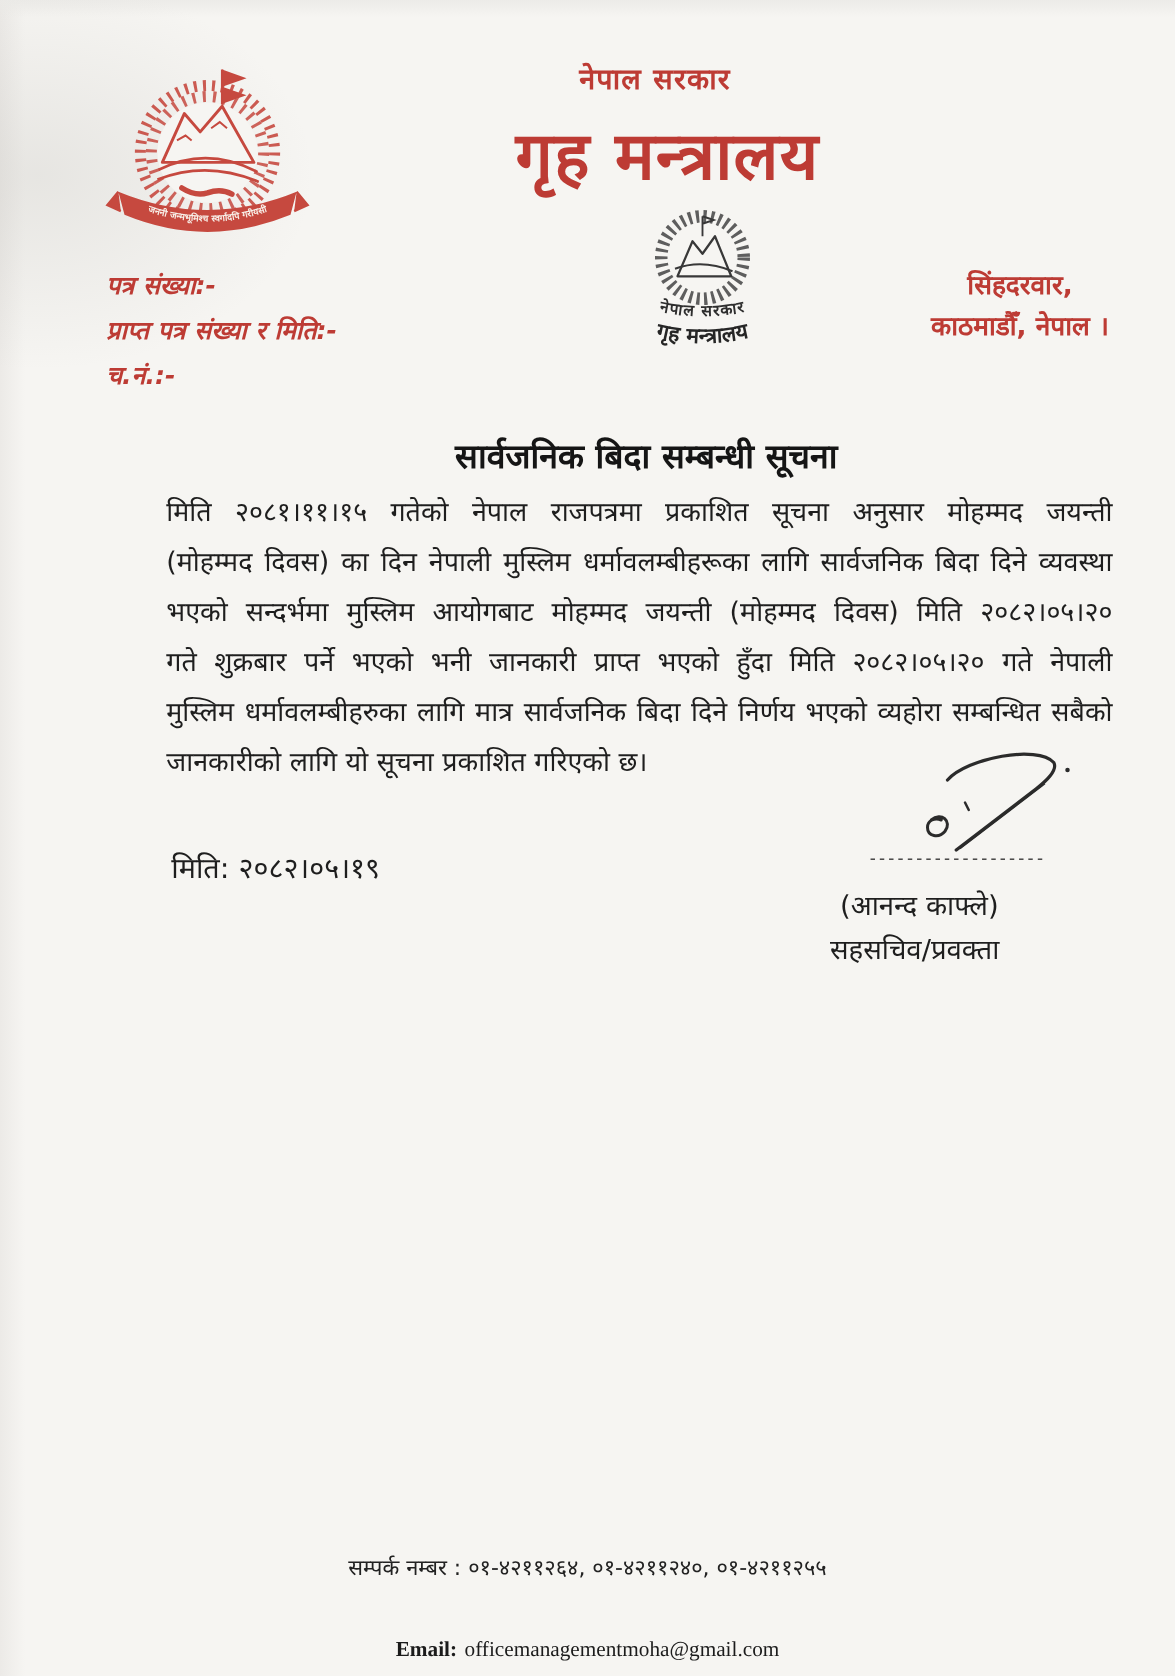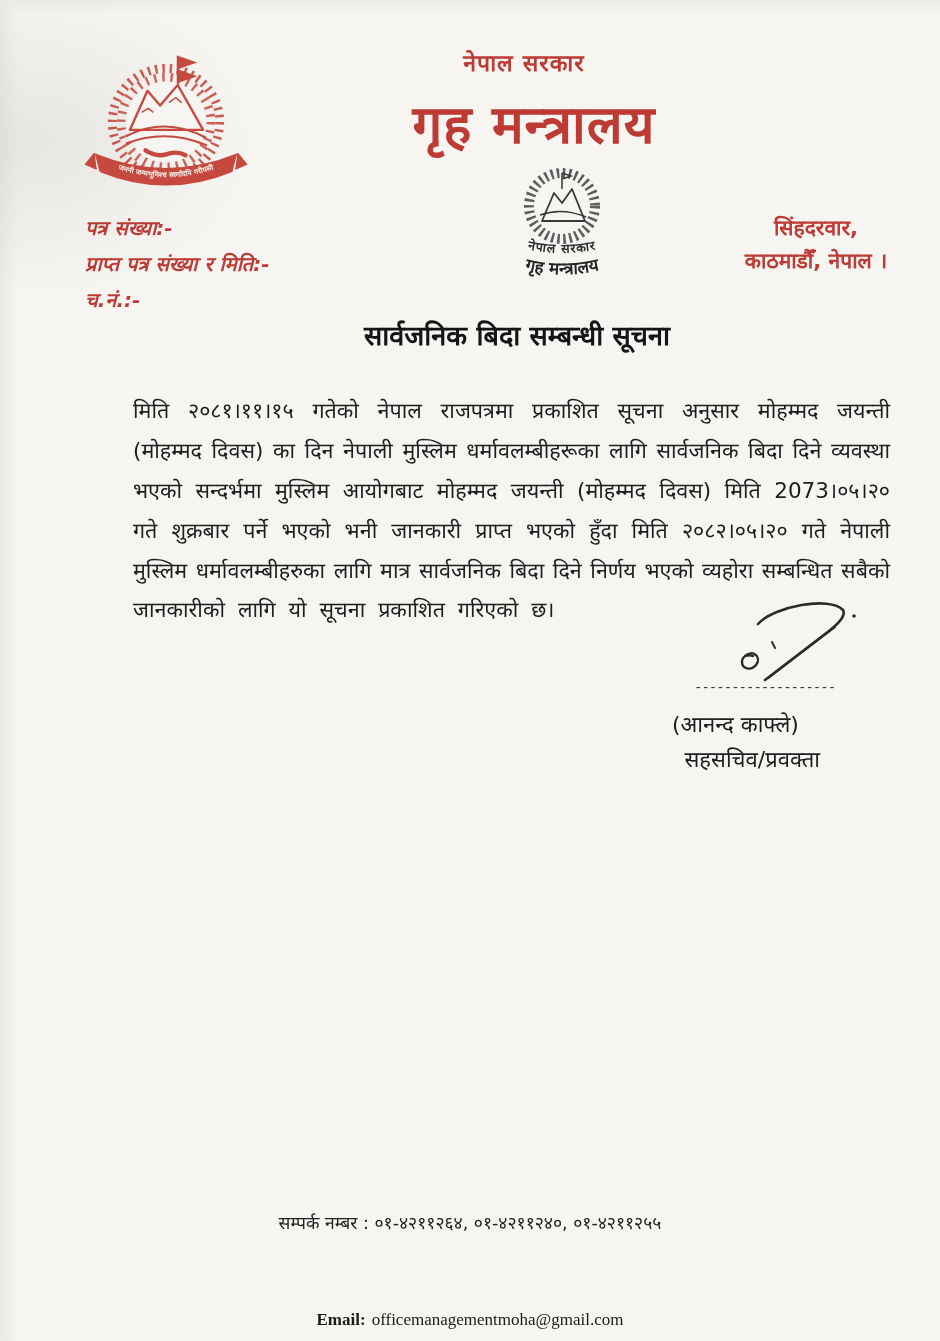--- a/index.html
+++ b/index.html
@@ -40,42 +40,42 @@
   .ref-fields{
     position:absolute;left:85px;top:210px;
     font-size:20px;font-weight:600;color:var(--red);line-height:36px;white-space:nowrap;font-style:italic;
   }
   .address-block{
     position:absolute;right:16px;top:212px;width:216px;text-align:center;
     font-size:21px;font-weight:700;color:var(--red);line-height:33px;white-space:nowrap;
   }
   
   .notice-title{
-    position:absolute;top:316px;left:calc(50% + 47px);transform:translateX(-50%);
+    position:absolute;top:345px;left:calc(50% + 47px);transform:translateX(-50%);
     font-size:27px;font-weight:bold;color:#151515;white-space:nowrap;
   }
   .notice-body{
     position:absolute;left:133px;top:391px;width:757px;
     font-size:21.5px;line-height:40px;color:var(--ink);
   }
   .body-line{text-align:justify;text-align-last:justify;}
-  .body-line.last{text-align-last:left;font-family:Liberation Mono, monospace;}
+  .body-line.last{text-align-last:left;}
   .date-line{position:absolute;left:137px;top:677px;font-size:23px;color:var(--ink);white-space:nowrap;}
   
   .signature-svg{position:absolute;left:688px;top:600px;width:180px;height:88px;}
   .sig-dashes{
     position:absolute;left:694px;top:679px;width:126px;
     font-family:"DejaVu Sans Mono","Liberation Mono",monospace;
     font-size:14px;letter-spacing:-1px;color:#3a3a3a;white-space:nowrap;
   }
   .sig-name{position:absolute;left:672px;top:708px;width:156px;font-size:22px;white-space:nowrap;}
-  .sig-designation{position:absolute;left:664px;top:743px;width:156px;text-align:right;font-size:22px;white-space:nowrap;}
+  .sig-designation{position:absolute;left:664px;top:743px;width:156px;text-align:left;font-size:22px;white-space:nowrap;}
   
   .footer-contact{
-    position:absolute;top:1210px;left:0;width:100%;text-align:center;
+    position:absolute;top:1241px;left:0;width:100%;text-align:center;
     font-size:17.5px;color:#222;white-space:nowrap;
   }
   .footer-email{
     position:absolute;top:1310px;left:0;width:100%;text-align:center;
     font-family:"Liberation Serif","DejaVu Serif",serif;font-size:17px;color:#1b1b1b;white-space:nowrap;
   }
   .footer-email .lbl{font-weight:bold;margin-right:6px;}
 </style>
 </head>
 <body>
@@ -140,26 +140,27 @@
   <div class="address-block">
     <div>सिंहदरवार,</div>
     <div>काठमाडौँ, नेपाल ।</div>
   </div>
 
   <div class="notice-title">सार्वजनिक बिदा सम्बन्धी सूचना</div>
 
   <div class="notice-body">
     <div class="body-line">मिति २०८१।११।१५ गतेको नेपाल राजपत्रमा प्रकाशित सूचना अनुसार मोहम्मद जयन्ती</div>
     <div class="body-line">(मोहम्मद दिवस) का दिन नेपाली मुस्लिम धर्मावलम्बीहरूका लागि सार्वजनिक बिदा दिने व्यवस्था</div>
-    <div class="body-line">भएको सन्दर्भमा मुस्लिम आयोगबाट मोहम्मद जयन्ती (मोहम्मद दिवस) मिति 2073।०५।२०</div>
+    <div class="body-line">भएको सन्दर्भमा मुस्लिम आयोगबाट मोहम्मद जयन्ती (मोहम्मद दिवस) मिति २०८२।०५।२०</div>
     <div class="body-line">गते शुक्रबार पर्ने भएको भनी जानकारी प्राप्त भएको हुँदा मिति २०८२।०५।२० गते नेपाली</div>
     <div class="body-line">मुस्लिम धर्मावलम्बीहरुका लागि मात्र सार्वजनिक बिदा दिने निर्णय भएको व्यहोरा सम्बन्धित सबैको</div>
     <div class="body-line last">जानकारीको लागि यो सूचना प्रकाशित गरिएको छ।</div>
   </div>
 
+  <div class="date-line">मिति: २०८२।०५।१९</div>
 
   <svg class="signature-svg" viewBox="0 0 180 88" xmlns="http://www.w3.org/2000/svg">
     <path d="M70,24 C86,6 142,-4 155,10 Q159,17 141,31 L77,80" fill="none" stroke="#2b2b2b" stroke-width="2.6" stroke-linecap="round"></path>
     <path d="M148,27 L80,79" fill="none" stroke="#2b2b2b" stroke-width="1"></path>
     <path d="M57,56 c8,-7 17,1 11,9 c-5,6 -14,4 -14,-3 c0,-6 6,-8 11,-6" fill="none" stroke="#2b2b2b" stroke-width="2.4" stroke-linecap="round"></path>
     <path d="M84,42 l3,6" stroke="#2b2b2b" stroke-width="2" stroke-linecap="round"></path>
     <circle cx="166" cy="16" r="1.8" fill="#2b2b2b"></circle>
   </svg>
 
   <div class="sig-dashes">-------------------</div>

